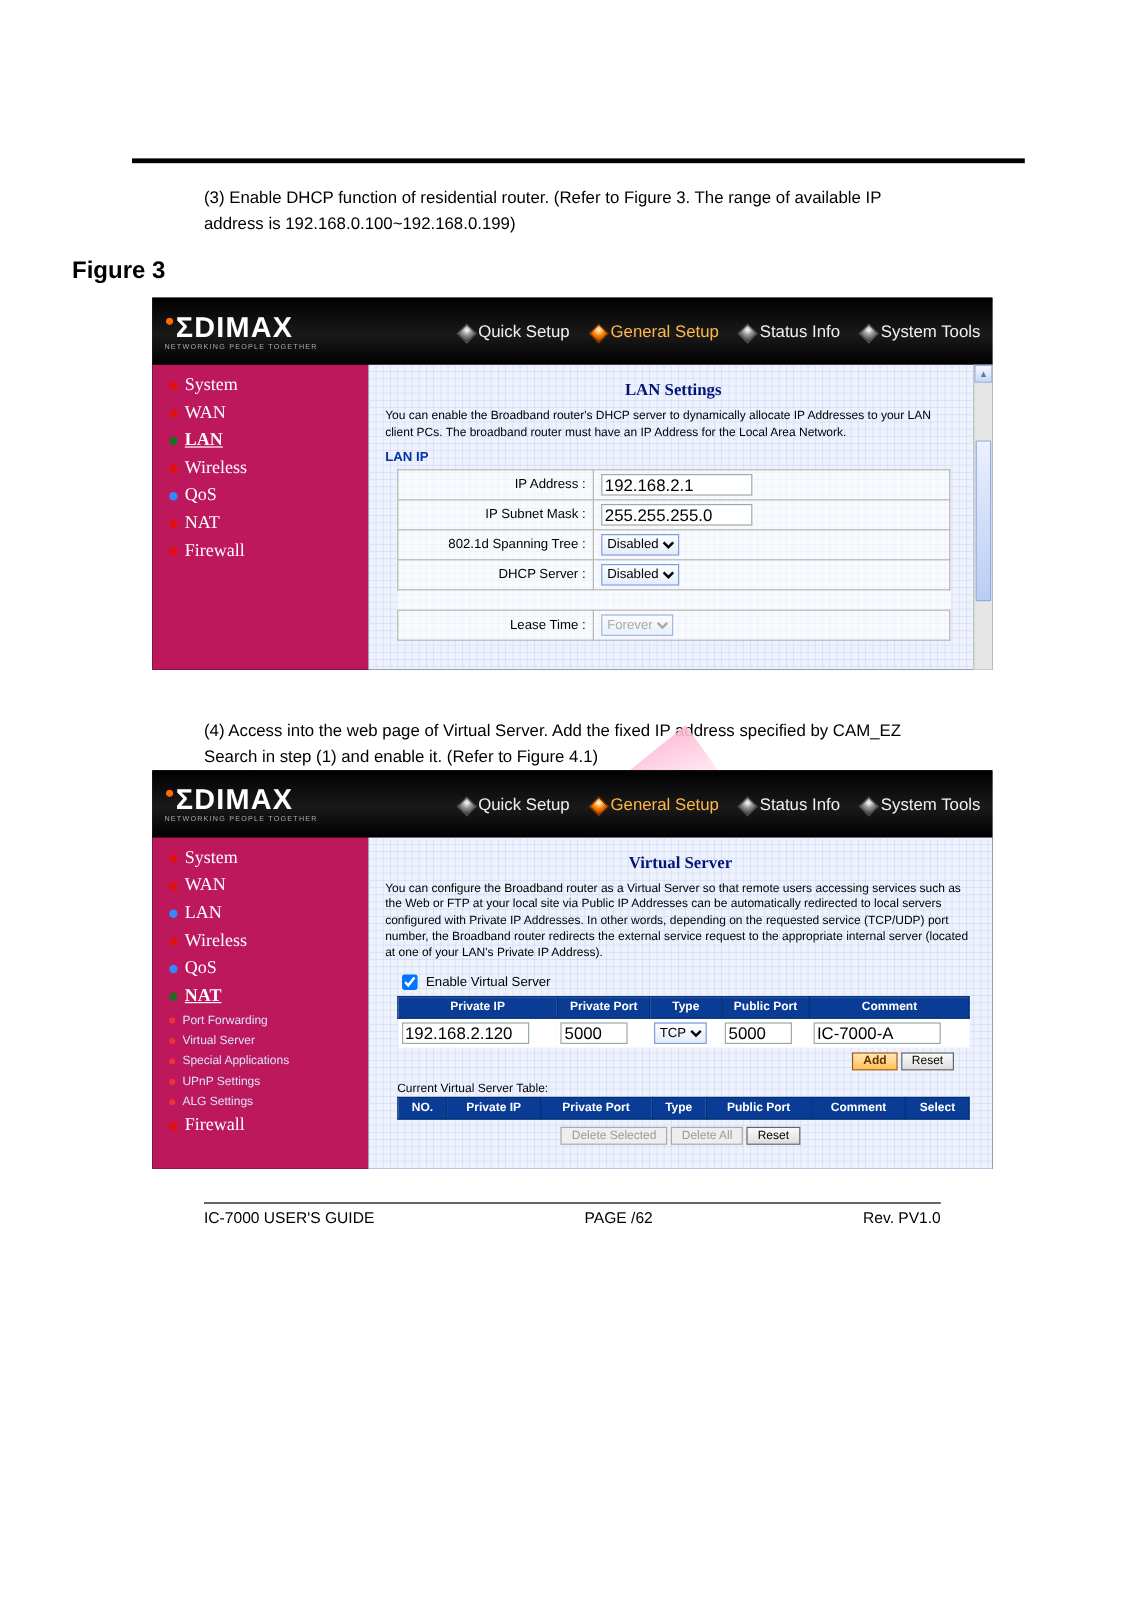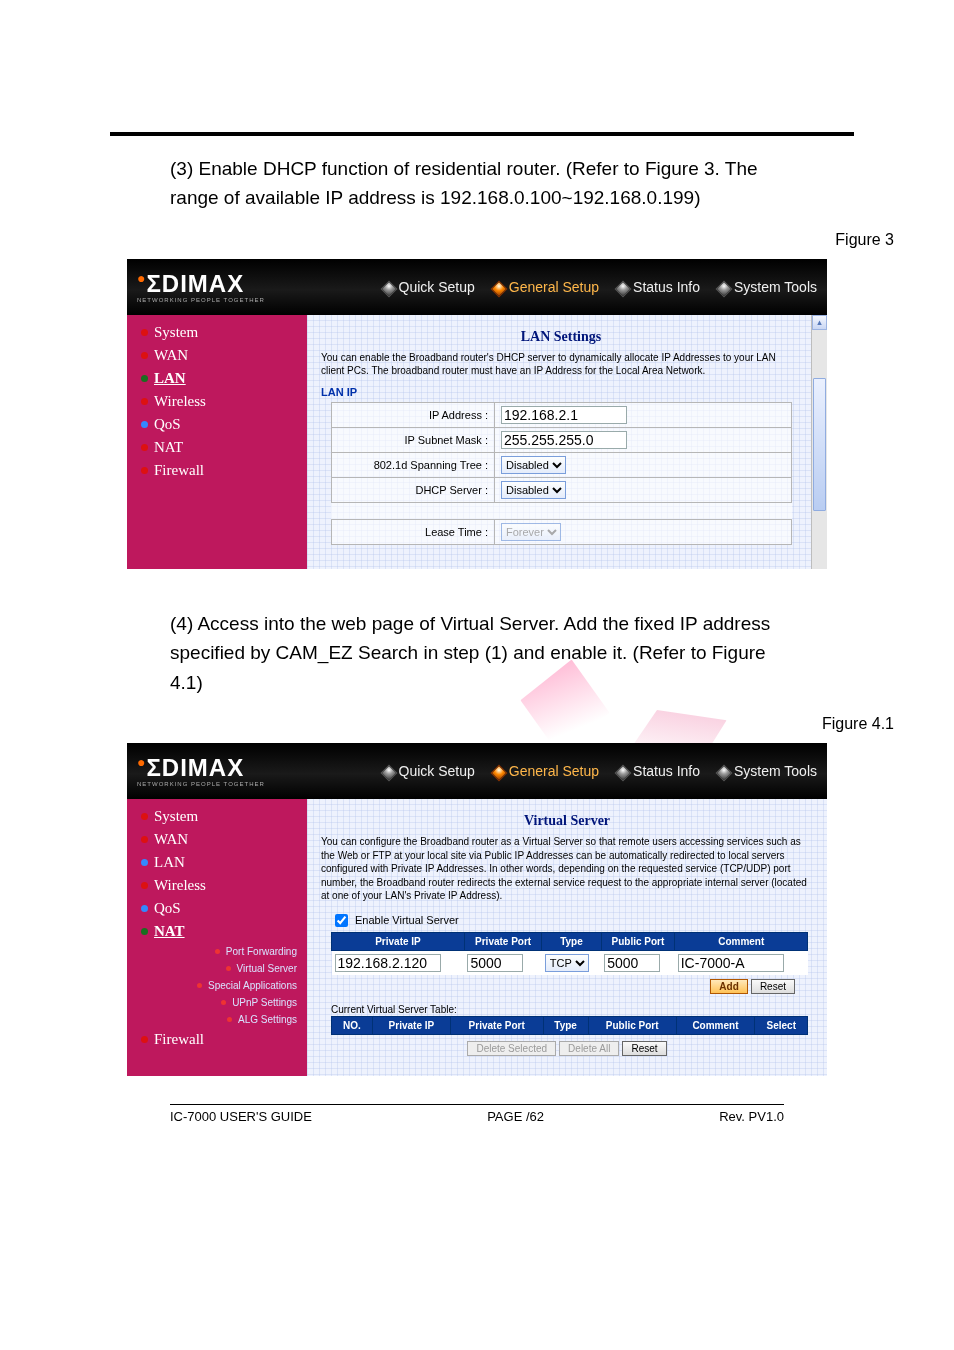--- a/index.html
+++ b/index.html
@@ -19,27 +19,28 @@
   }
   .hr-top {
     position: absolute;
     left: 110px;
     right: 100px;
     top: 132px;
     border-top: 4px solid #000;
   }
   .body-text {
     margin: 24px 110px 0 110px;
-    font-size: 19px;
+    font-size: 14px;
     line-height: 1.55;
   }
   .caption {
-    text-align: right;
-    font-size: 16px;
+    text-align: left;
+    font-size: 20px;
     margin: 18px 0 10px 0;
+    font-weight: bold;
   }
   
   .router-panel {
     width: 700px;
     margin: 0 auto 20px auto;
     background: #000;
     box-shadow: inset 0 0 0 1px #000;
   }
   .rp-header {
     display: flex;
@@ -108,21 +109,20 @@
     color: #fff;
     padding: 3px 10px 3px 14px;
     display: flex;
     align-items: center;
     gap: 6px;
     cursor: pointer;
   }
   .sidenav .nav-sub {
     font-size: 10px;
     color: #d9e2ff;
-    justify-content: flex-end;
   }
   .bullet {
     width: 7px; height: 7px;
     border-radius: 50%;
     display: inline-block;
     flex: 0 0 auto;
   }
   .b-red   { background: #d11; }
   .b-blue  { background: #38f; }
   .b-green { background: #1a6e20; }
@@ -407,21 +407,20 @@
 
 <p class="body-text" style="margin-top:40px; padding-left:0;">
   <span>(4) Access into the web page of Virtual Server. Add the fixed IP address specified by CAM_EZ Search in step (1) and enable it. (Refer to Figure 4.1)</span>
 </p>
 
 <div class="pink-wrap">
   <div class="pink-shape1"></div>
   <div class="pink-shape2"></div>
 </div>
 
-<p class="caption" style="position:relative; z-index:2;">Figure 4.1</p>
 
 <div class="router-panel" style="position:relative; z-index:3;">
   <div class="rp-header">
     <div>
       <div class="logo"><span class="dot">●</span><span>ΣDIMAX</span></div>
       <div class="logo-sub">NETWORKING PEOPLE TOGETHER</div>
     </div>
     <div class="tabs">
       <div class="tab">
             <span class="dia"></span>

